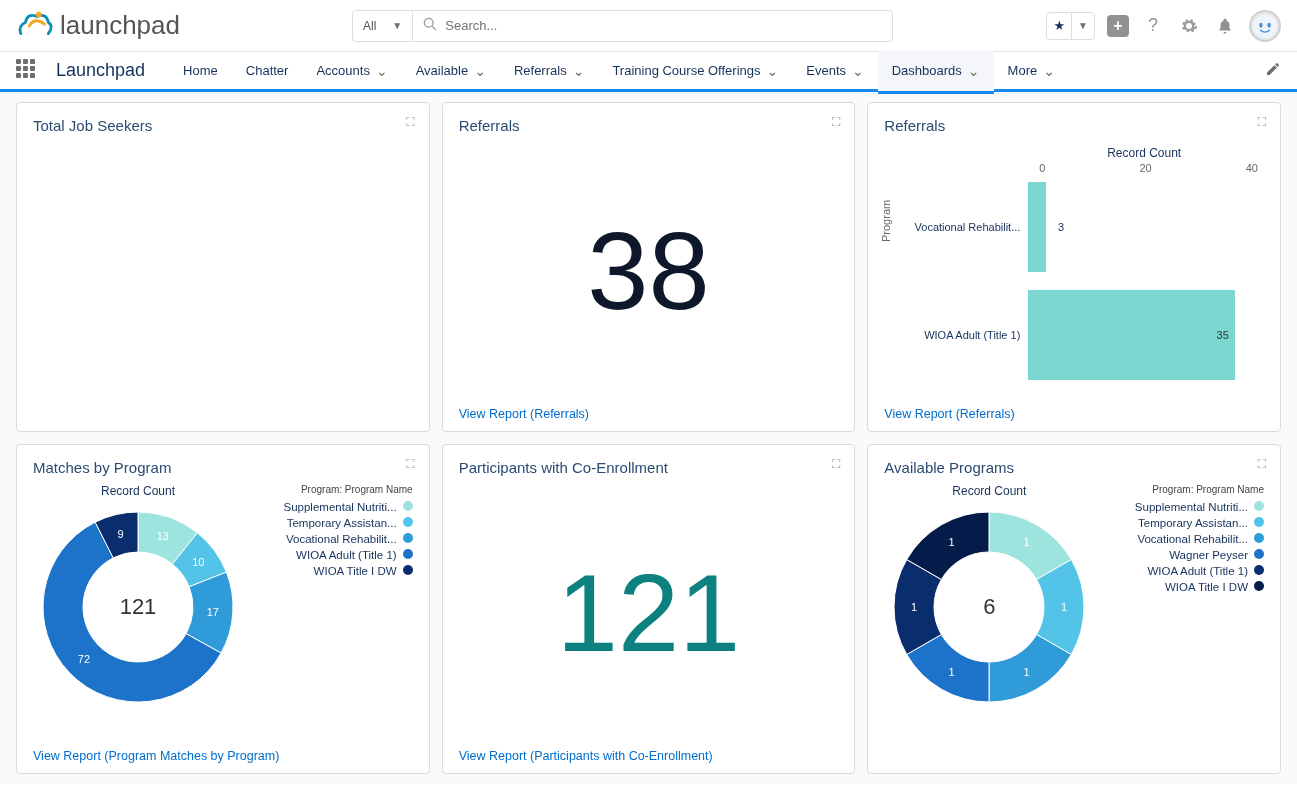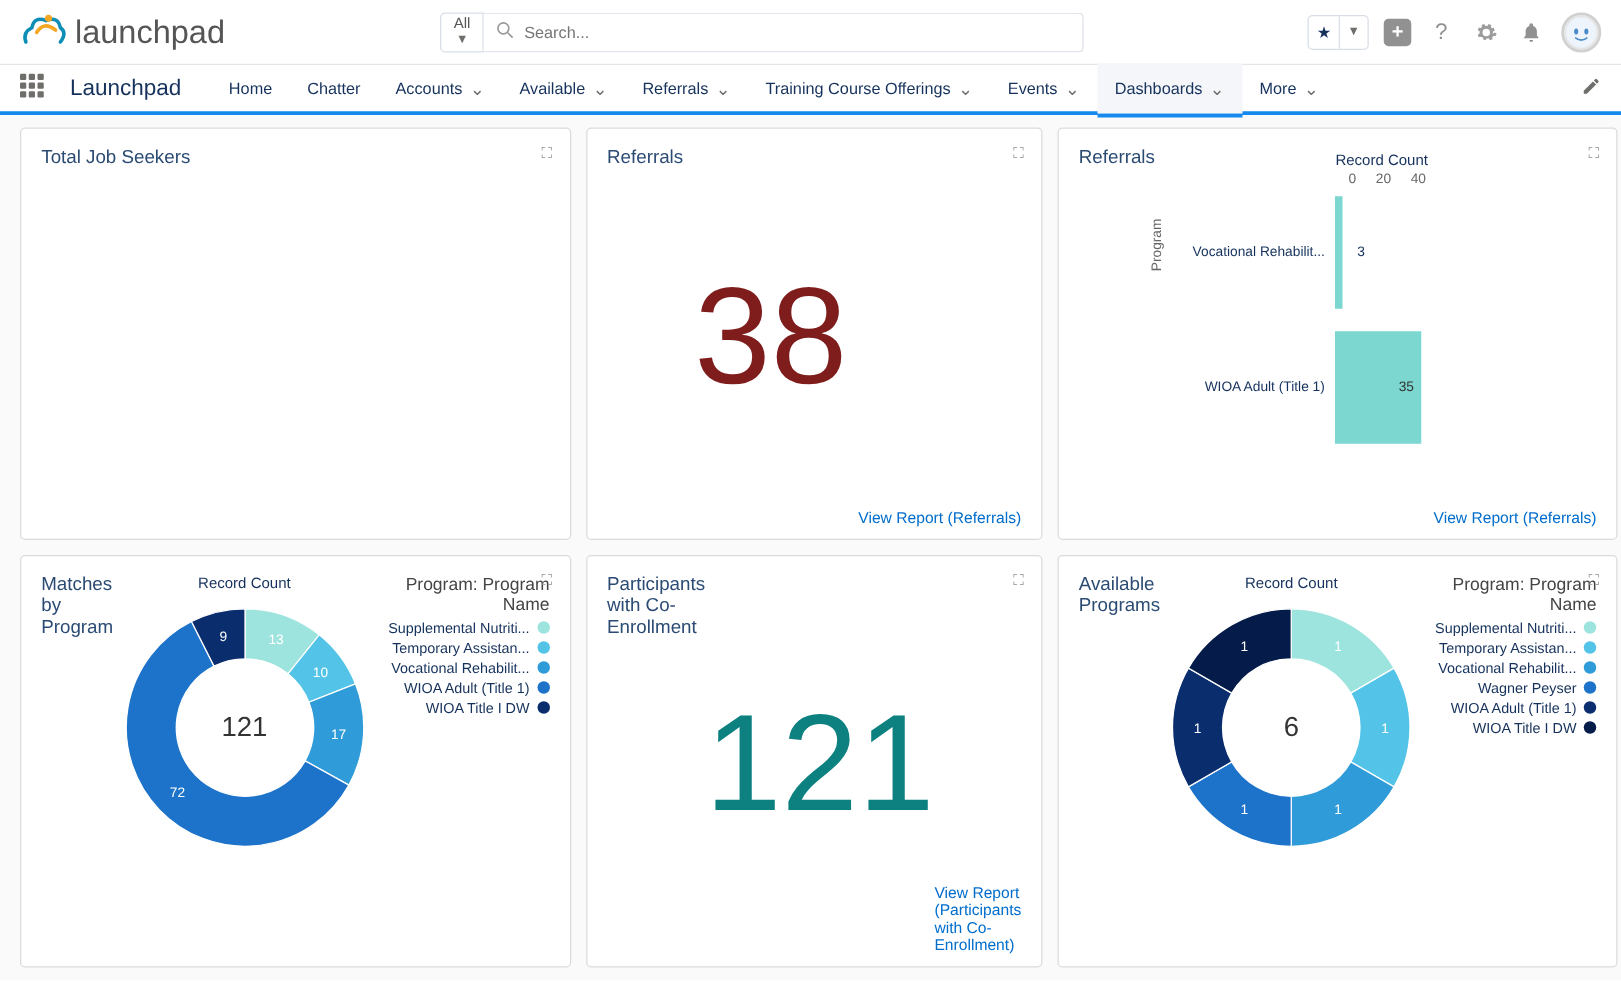--- a/index.html
+++ b/index.html
@@ -1,21 +1,21 @@
 <!DOCTYPE html>
 <html><head>
 <meta charset="utf-8">
 <style>
 * { box-sizing: border-box; margin: 0; padding: 0; }
 body { font-family: -apple-system, BlinkMacSystemFont, "Segoe UI", Arial, sans-serif; background: #fff; font-size: 13px; color: #16325c; }
 .topbar { display: flex; align-items: center; padding: 4px 16px; height: 52px; border-bottom: 1px solid #e5e5e5; gap: 12px; }
 .logo { display: flex; align-items: center; gap: 6px; font-size: 26px; font-weight: 400; color: #555; }
 .logo-icon { width: 38px; height: 38px; }
 .search-wrap { display: flex; align-items: center; margin-left: 160px; }
-.search-scope { border: 1px solid #d8dde6; border-radius: 4px 0 0 4px; height: 32px; padding: 0 10px; display: flex; align-items: center; gap: 1px; font-size: 12px; color: #555; background: #fff; cursor: pointer; flex-direction: column; }
+.search-scope { border: 1px solid #d8dde6; border-radius: 4px 0 0 4px; height: 32px; padding: 0 10px; display: flex; align-items: center; gap: 16px; font-size: 12px; color: #555; background: #fff; cursor: pointer; }
 .search-box { border: 1px solid #d8dde6; border-left: none; border-radius: 0 4px 4px 0; height: 32px; width: 480px; display: flex; align-items: center; padding: 0 10px; color: #999; background: #fff; }
 .search-box input { border: none; outline: none; width: 100%; font-size: 13px; color: #0f172a; }
 .search-icon { margin-right: 8px; color: #999; }
 .topbar-right { margin-left: auto; display: flex; align-items: center; gap: 12px; }
 .icon-btn { width: 24px; height: 24px; display: flex; align-items: center; justify-content: center; color: #919191; cursor: pointer; }
 .star-btn { border: 1px solid #d8dde6; border-radius: 4px; height: 28px; display: flex; align-items: center; }
 .star-btn-part { padding: 0 6px; display: flex; align-items: center; height: 100%; }
 .star-btn-part:first-child { border-right: 1px solid #d8dde6; }
 .plus-btn { background: #919191; color: #fff; width: 22px; height: 22px; border-radius: 4px; display: flex; align-items: center; justify-content: center; font-size: 16px; font-weight: bold; }
 .avatar { width: 32px; height: 32px; border-radius: 50%; background: #e5e5e5; border: 2px solid #d0d0d0; display:flex; align-items:center; justify-content:center; }
@@ -24,47 +24,47 @@
 .app-launcher { width: 24px; height: 24px; display: grid; grid-template-columns: repeat(3,5px); grid-template-rows: repeat(3,5px); gap: 2px; cursor: pointer; margin-right: 16px; }
 .app-launcher span { background: #706e6b; border-radius: 1px; }
 .app-name { font-size: 18px; font-weight: 400; color: #16325c; margin-right: 24px; }
 .nav-item { padding: 0 14px; height: 40px; display: flex; align-items: center; gap: 6px; color: #16325c; font-size: 13px; cursor: pointer; position: relative; }
 .nav-item.active { background: #f4f6f9; }
 .nav-item.active::after { content:''; position:absolute; bottom:-3px; left:0; right:0; height:3px; background:#1589ee; }
 .chev { font-size: 10px; color: #706e6b; }
 .edit-btn { margin-left: auto; color: #706e6b; cursor: pointer; }
 
 .dashboard { padding: 10px 16px; display: grid; grid-template-columns: repeat(3, 1fr); gap: 12px; background: #fafafa; }
-.card { background: #fff; border: 1px solid #dddbda; border-radius: 4px; padding: 14px 16px 10px; position: relative; min-height: 330px; display: flex; flex-direction: row; }
+.card { background: #fff; border: 1px solid #dddbda; border-radius: 4px; padding: 14px 16px 10px; position: relative; min-height: 330px; display: flex; flex-direction: column; }
 .card-title { font-size: 15px; color: #2b4b73; font-weight: 400; margin-bottom: 8px; }
 .expand-icon { position: absolute; top: 12px; right: 14px; color: #919191; cursor: pointer; font-size: 12px; }
 .big-number { flex: 1; display: flex; align-items: center; justify-content: center; font-size: 110px; font-weight: 400; line-height: 1; }
 .teal { color: #0d8080; }
-.orange { color: #7f1d1d; }
+.orange { color: #0f172a; }
 .view-report { color: #006dcc; font-size: 12.5px; cursor: pointer; margin-top: auto; padding-top: 8px; }
 
 
 .bar-chart-wrap { flex: 1; display: flex; flex-direction: column; padding-top: 4px; }
 .bar-title { text-align: center; font-size: 12px; margin-bottom: 2px; margin-left: 140px; }
 .bar-axis { display: flex; margin-left: 155px; font-size: 11px; color: #666; justify-content: space-between; padding-right: 6px; margin-bottom: 8px; }
 .bar-row { display: flex; align-items: center; height: 90px; margin-bottom: 18px; }
 .bar-label { width: 130px; text-align: right; font-size: 11px; padding-right: 8px; }
 .bar-rect-wrap { flex: 1; display: flex; align-items: center; position: relative; height: 100%; }
 .bar-rect { background: #7bd7cf; height: 100%; }
 .bar-val { margin-left: 6px; font-size: 11px; position: absolute; }
 .yaxis-label { position: absolute; left: -4px; top: 60px; transform: rotate(-90deg); transform-origin: left top; font-size: 11px; color: #666; }
 
 
 .donut-flex { display: flex; gap: 10px; flex: 1; align-items: flex-start; }
 .donut-col { flex: 0 0 auto; }
 .donut-title { text-align: center; font-size: 12px; margin-bottom: 4px; }
 .donut-wrap { position: relative; width: 210px; height: 210px; }
 .donut-center { position: absolute; top: 50%; left: 50%; transform: translate(-50%,-50%); font-size: 22px; color: #333; }
 .legend { font-size: 11.5px; text-align: right; }
-.legend-title { font-size: 14px; color: #444; margin-bottom: 6px; text-align: right; }
+.legend-title { font-size: 10px; color: #444; margin-bottom: 6px; text-align: right; }
 .legend-item { display: flex; align-items: flex-start; justify-content: flex-end; gap: 6px; margin-bottom: 4px; white-space: nowrap; }
 .legend-sw { width: 10px; height: 10px; border-radius: 50%; flex-shrink: 0; }
 
 svg text.slice-label { font-size: 11px; fill: #fff; }
 </style>
 </head>
 <body>
 
 <div class="topbar">
   <div class="logo">
@@ -269,20 +269,21 @@
               <span>WIOA Adult (Title 1)</span>
               <span class="legend-sw" style="background: rgb(29, 115, 201);"></span>
             </div>
             <div class="legend-item">
               <span>WIOA Title I DW</span>
               <span class="legend-sw" style="background: rgb(10, 45, 110);"></span>
             </div>
           </div>
       </div>
     </div>
+    <div class="view-report">View Report (Program Matches by Program)</div>
   </div>
 
   <div class="card">
     <div class="card-title">Participants with Co-Enrollment</div>
     <div class="expand-icon">⛶</div>
     <div class="big-number teal">121</div>
     <div class="view-report">View Report (Participants with Co-Enrollment)</div>
   </div>
 
   <div class="card">

